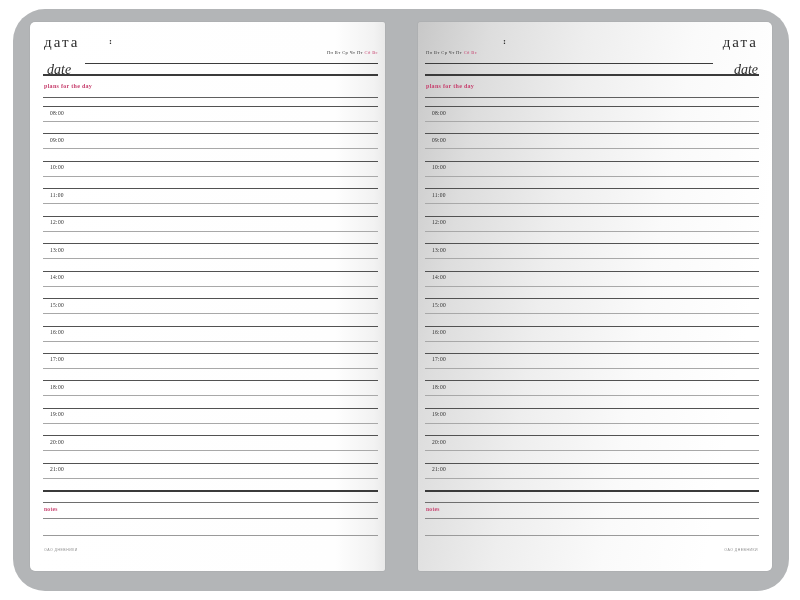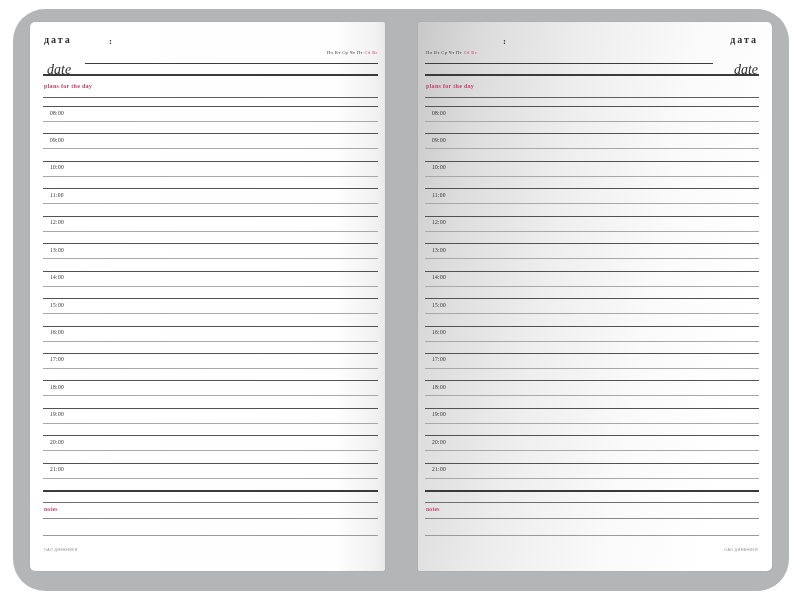--- a/index.html
+++ b/index.html
@@ -25,21 +25,21 @@
     left:418px;width:354px;border-radius:2px 5px 5px 2px;
     background:linear-gradient(100deg,#c8c8c8 0%,#dddddd 16%,#eeeeee 38%,#fafafa 62%,#ffffff 85%);
   }
   .inner{position:absolute;top:0;bottom:0;}
   .page.left  .inner{left:13px;right:7px;}
   .page.right .inner{left:7px;right:13px;}
 
   
   .hdr{position:relative;height:52px;border-bottom:2px solid var(--rule-dark,#3a3a3a);}
   .hdr-ru{
-    position:absolute;top:13px;font-size:10px;font-weight:bold;color:#2c2c2c;
+    position:absolute;top:13px;font-size:15px;font-weight:normal;color:#2c2c2c;
     letter-spacing:2px;line-height:1;
   }
   .hdr-en{
     position:absolute;top:41px;font-size:14px;font-style:italic;color:#2c2c2c;line-height:1;
   }
   .page.left  .hdr-ru{left:1px;}
   .page.left  .hdr-en{left:4px;}
   .page.right .hdr-ru{right:1px;text-align:right;}
   .page.right .hdr-en{right:1px;text-align:right;}
   .hdr-colon{position:absolute;top:14px;font-size:9px;font-weight:bold;color:#2c2c2c;}

